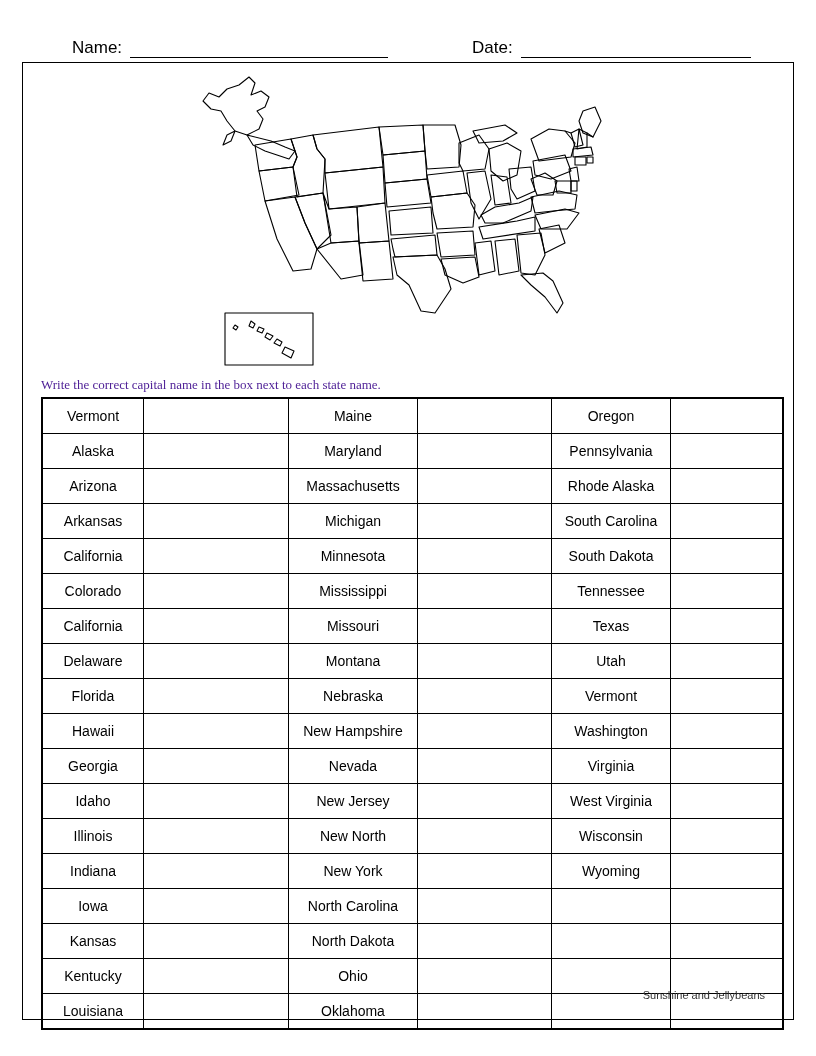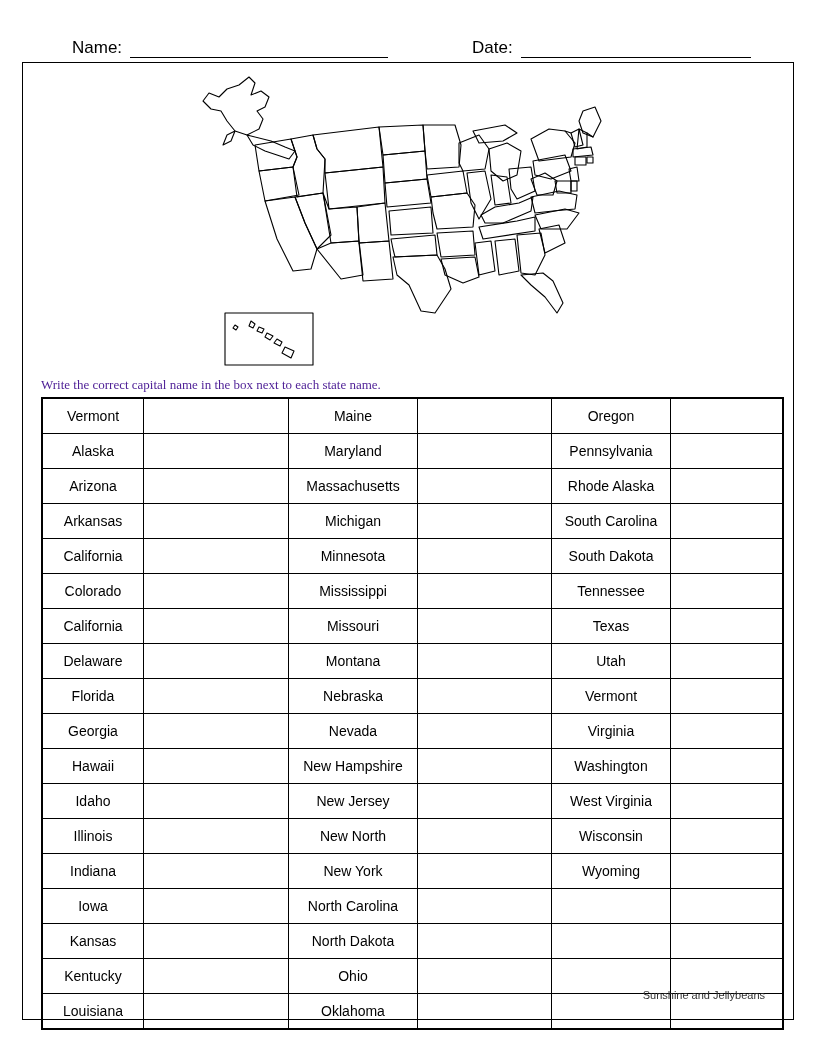--- a/index.html
+++ b/index.html
@@ -327,33 +327,33 @@
           </tr>
           <tr>
             <td class="state-name">Florida</td>
             <td class="answer-box"></td>
             <td class="state-name-2">Nebraska</td>
             <td class="answer-box-2"></td>
             <td class="state-name-3">Vermont</td>
             <td class="answer-box-3"></td>
           </tr>
           <tr>
+            <td class="state-name">Hawaii</td>
+            <td class="answer-box"></td>
+            <td class="state-name-2">New Hampshire</td>
+            <td class="answer-box-2"></td>
+            <td class="state-name-3">Washington</td>
+            <td class="answer-box-3"></td>
+          </tr>
+          <tr>
             <td class="state-name">Georgia</td>
             <td class="answer-box"></td>
             <td class="state-name-2">Nevada</td>
             <td class="answer-box-2"></td>
             <td class="state-name-3">Virginia</td>
-            <td class="answer-box-3"></td>
-          </tr>
-          <tr>
-            <td class="state-name">Hawaii</td>
-            <td class="answer-box"></td>
-            <td class="state-name-2">New Hampshire</td>
-            <td class="answer-box-2"></td>
-            <td class="state-name-3">Washington</td>
             <td class="answer-box-3"></td>
           </tr>
           <tr>
             <td class="state-name">Idaho</td>
             <td class="answer-box"></td>
             <td class="state-name-2">New Jersey</td>
             <td class="answer-box-2"></td>
             <td class="state-name-3">West Virginia</td>
             <td class="answer-box-3"></td>
           </tr>

